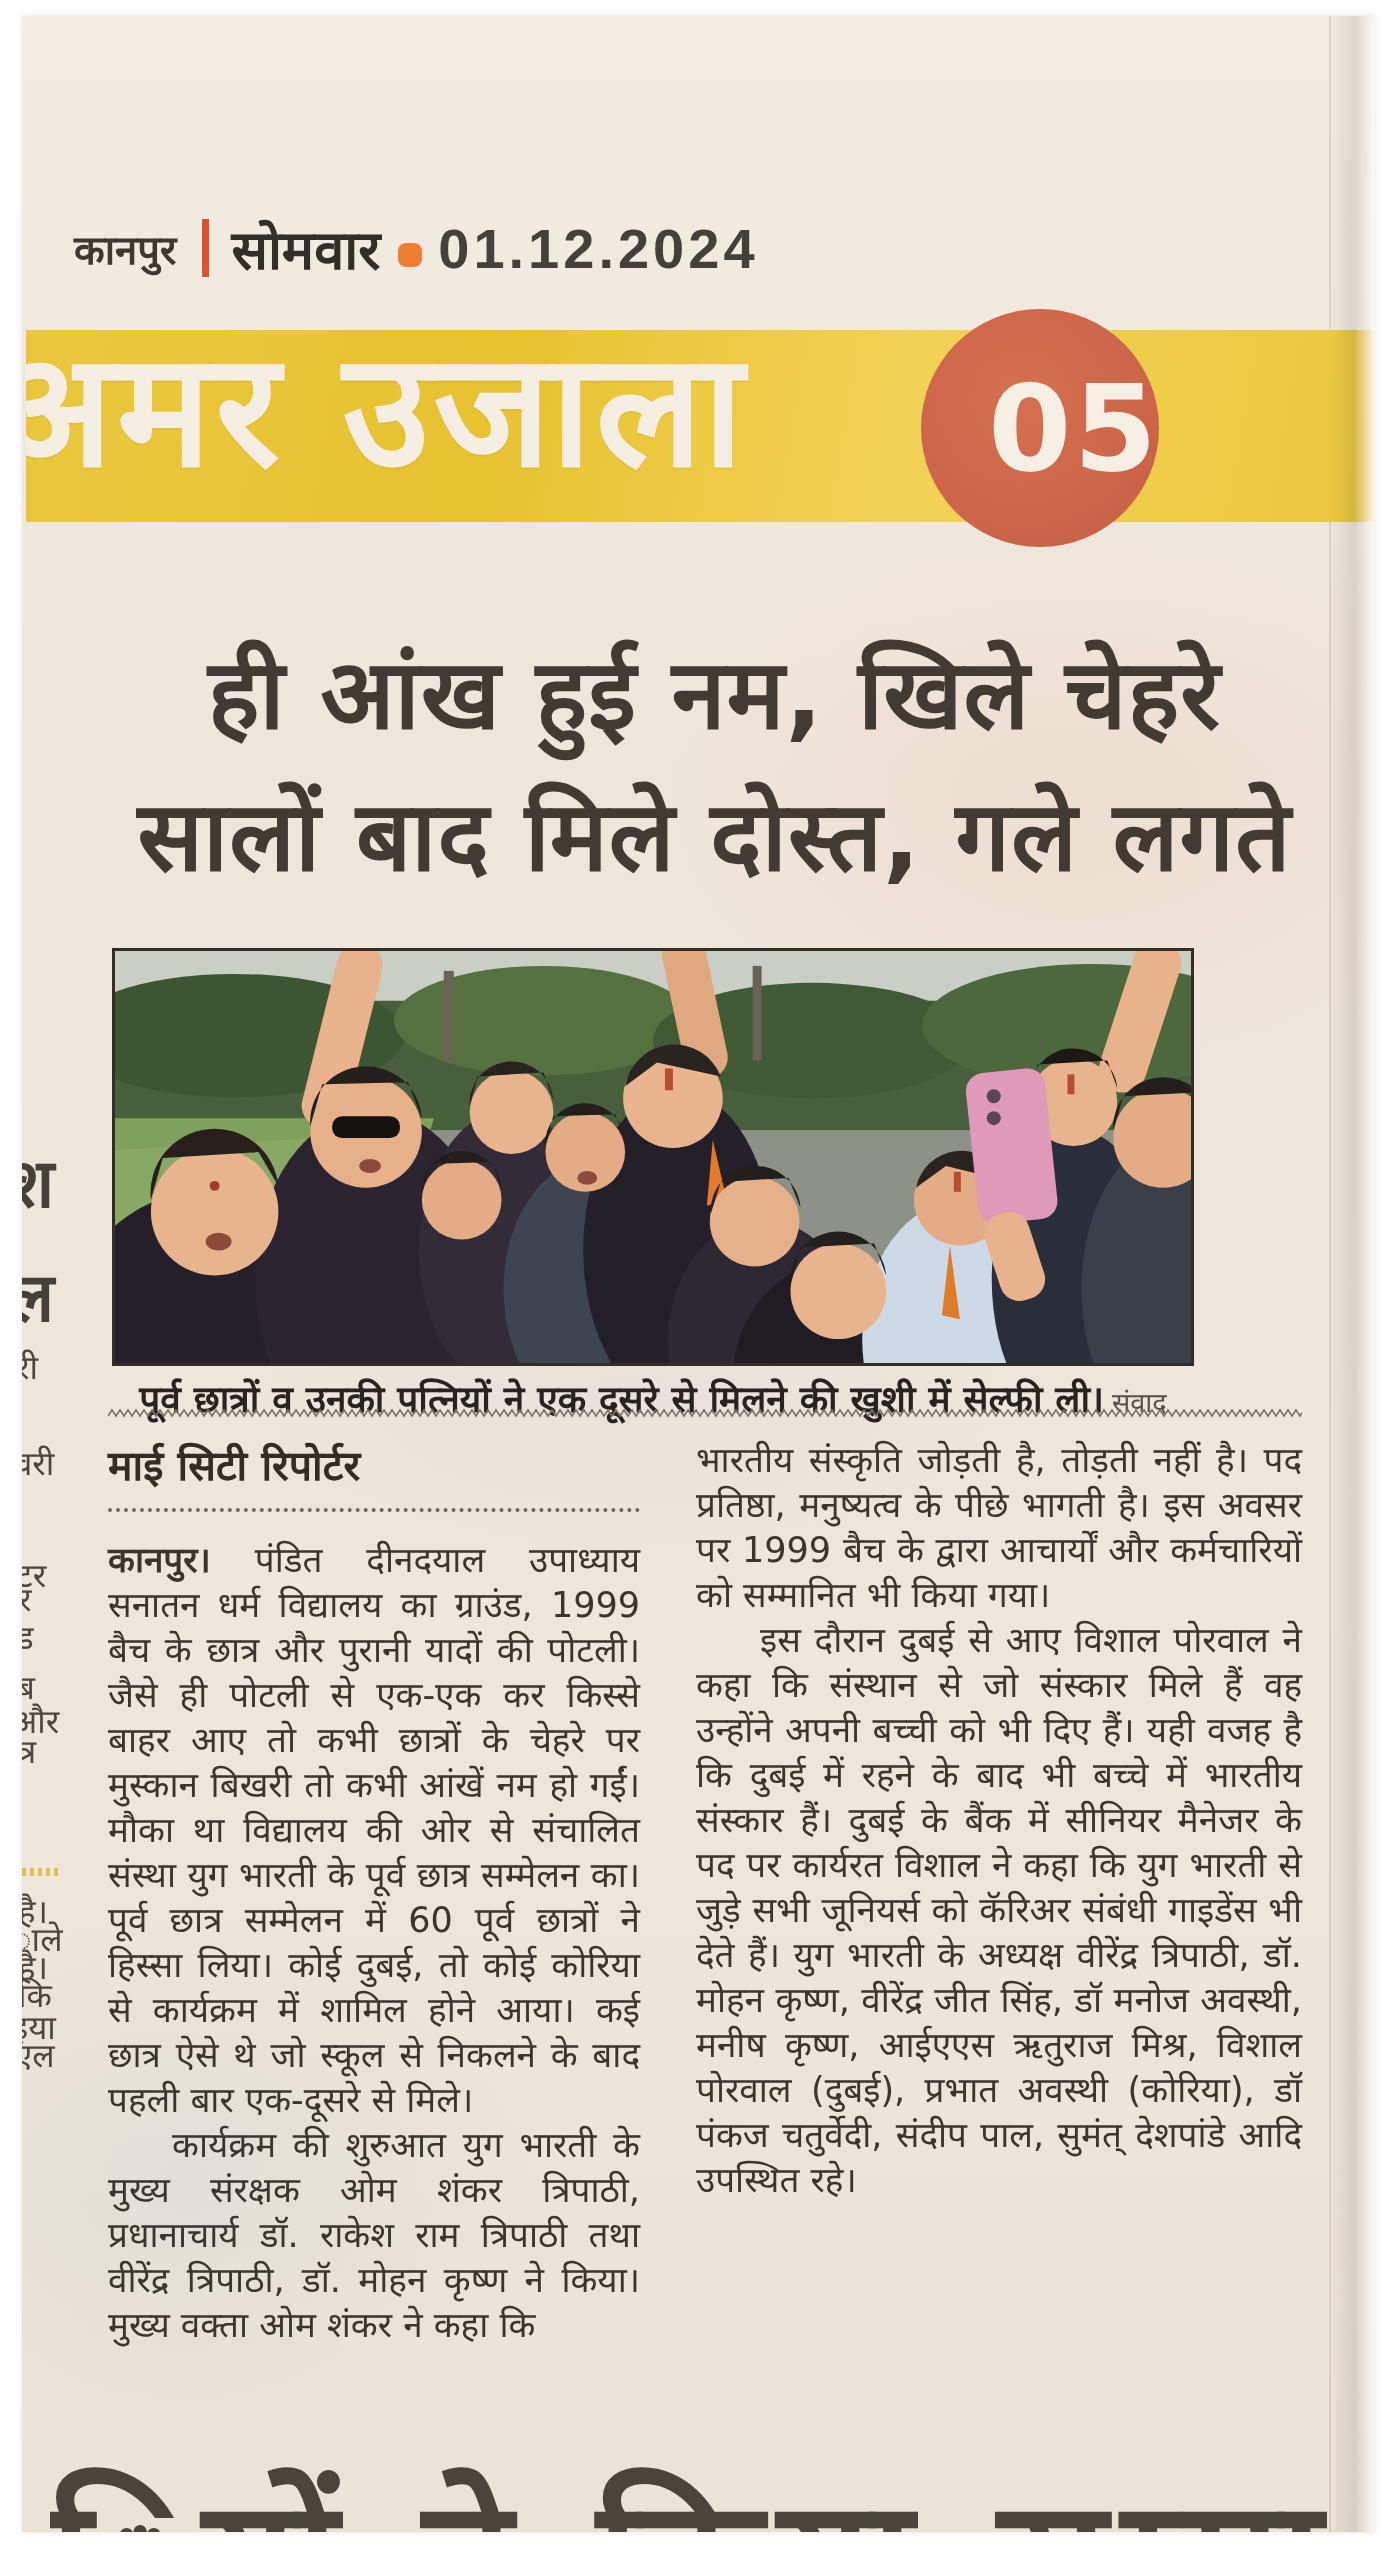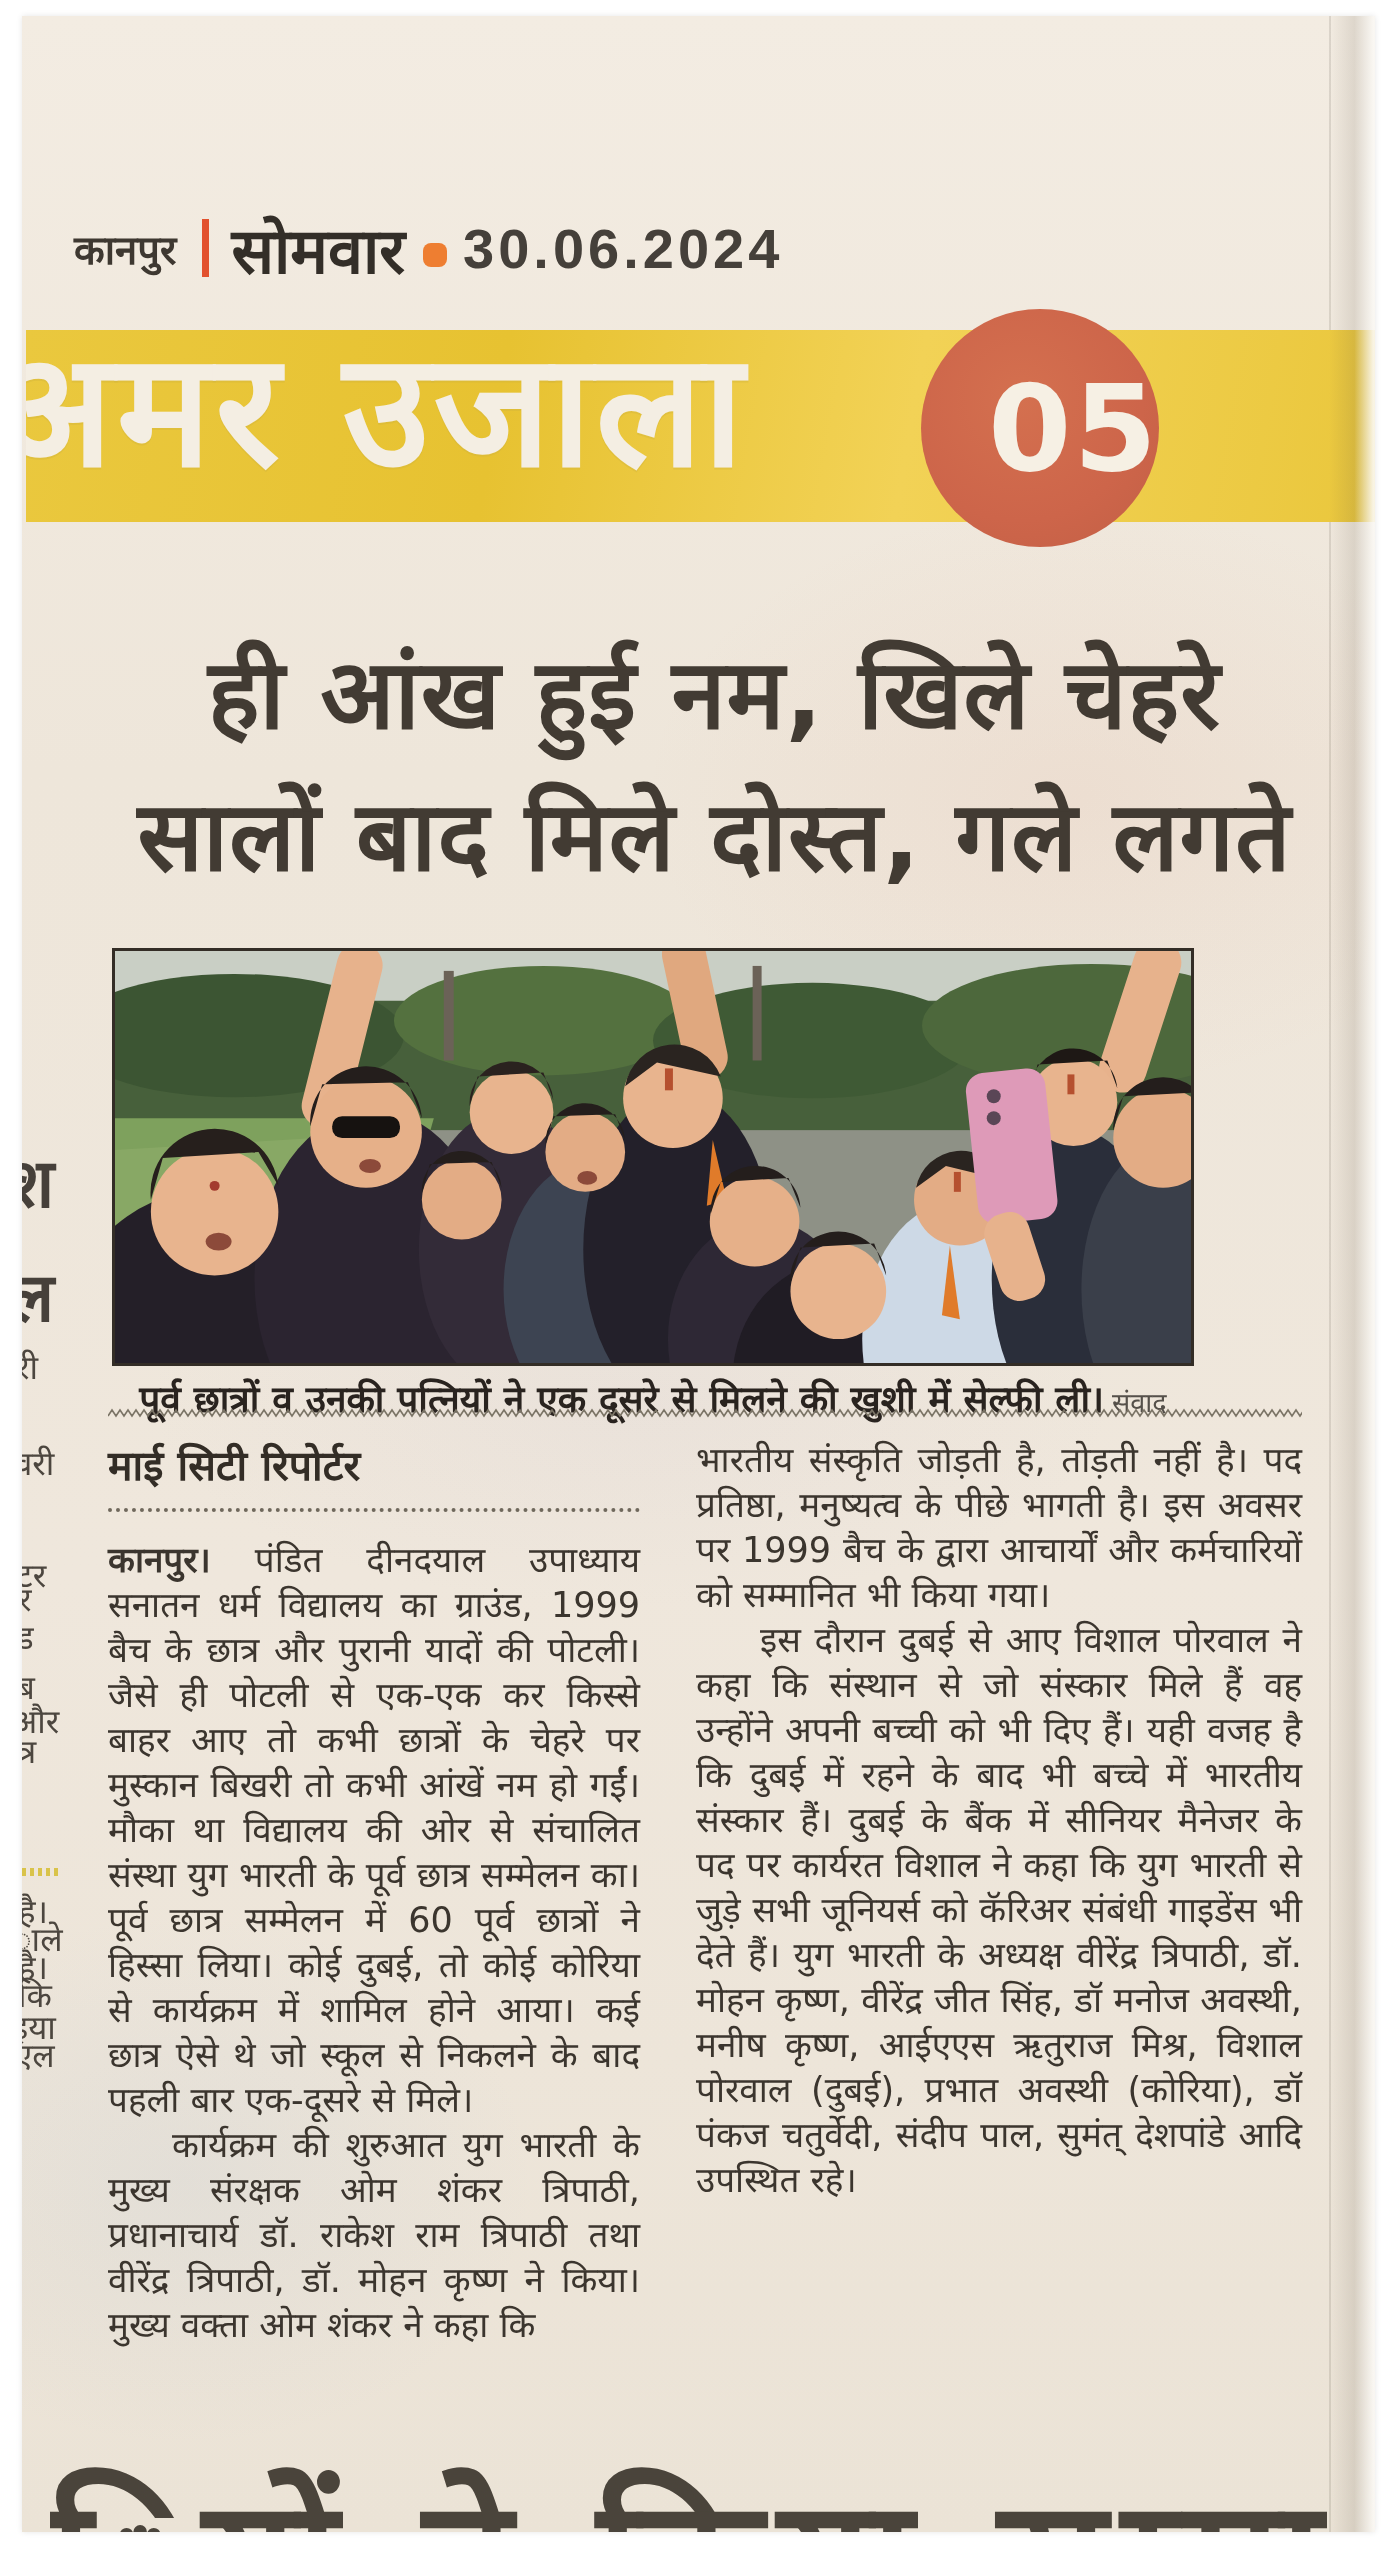--- a/index.html
+++ b/index.html
@@ -26,21 +26,21 @@
   }
   .paper::before {
     content:""; position:absolute; top:0; right:44px; width:2px; height:100%;
     background: rgba(80,70,55,0.14); pointer-events:none;
   }
 
   
   .dateline { position:absolute; left:52px; top:196px; height:72px; display:flex; align-items:center; }
   .dl-location { font-size:40px; font-weight:700; color:#3e3831; }
   .dl-bar { width:7px; height:58px; background:#e2512e; margin:0 22px 0 26px; }
-  .dl-day { font-size:63px; font-weight:800; color:#332e28; }
+  .dl-day { font-size:54px; font-weight:800; color:#332e28; }
   .dl-dot { width:24px; height:24px; background:#ee7e31; border-radius:8px; margin:14px 16px 0 18px; }
   .dl-date { font-size:56px; font-weight:700; color:#45403a; letter-spacing:4px; font-family:"Liberation Sans", sans-serif; }
 
   
   .band {
     position:absolute; left:4px; top:314px; width:1353px; height:192px;
     background: linear-gradient(100deg, #eac83e, #e7c231 35%, #f2d256 65%, #eac73c);
     overflow:hidden;
     padding-left:16px;
   }
@@ -113,21 +113,21 @@
 <body>
 
 <div class="page">
   <div class="paper">
 
     <div class="dateline">
       <span class="dl-location">कानपुर</span>
       <span class="dl-bar"></span>
       <span class="dl-day">सोमवार</span>
       <span class="dl-dot"></span>
-      <span class="dl-date">30.06.2024</span>
+      <span class="dl-date">01.12.2024</span>
     </div>
 
     <div class="band">
       <div class="band-title">अमर उजाला</div>
     </div>
     <div class="page-circle">
       <span class="num">05</span>
     </div>
 
     <div class="headline">

